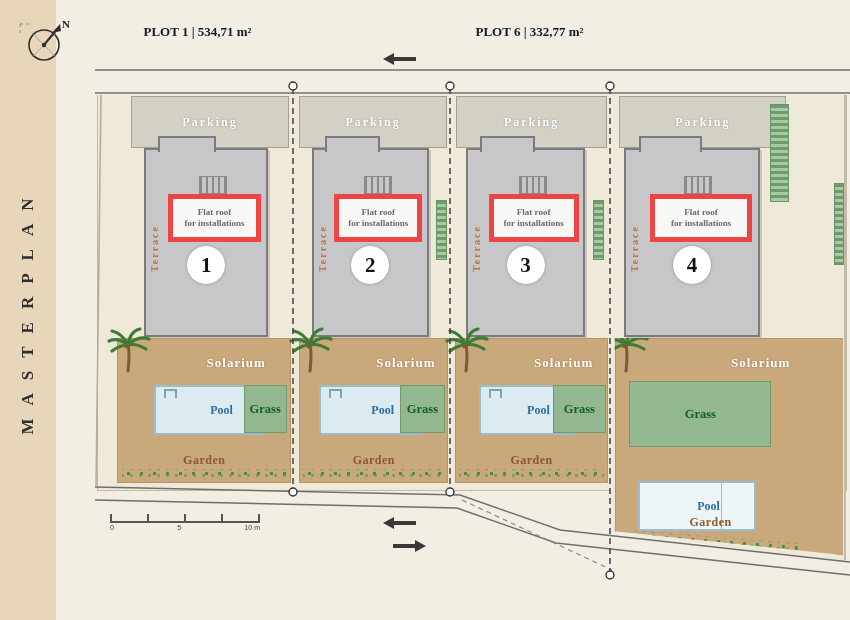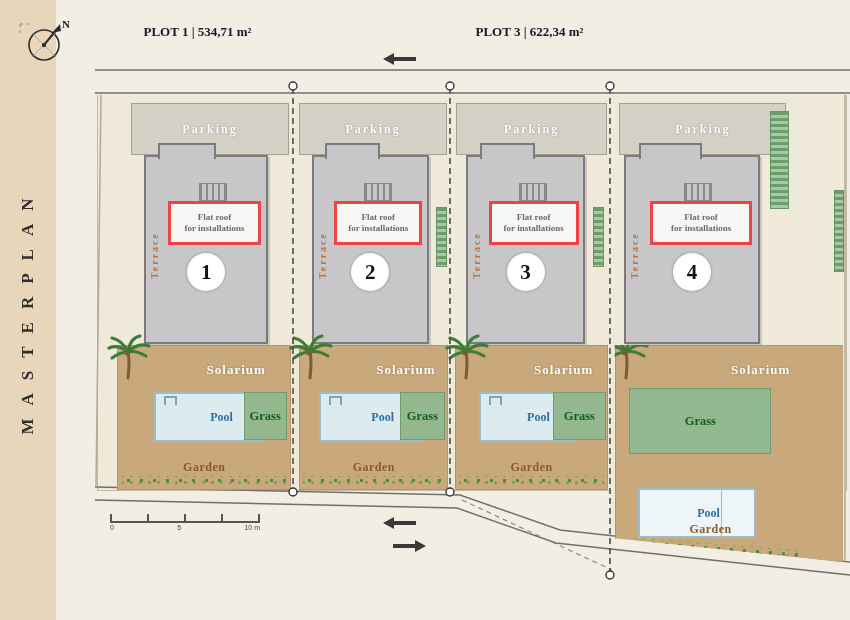--- a/index.html
+++ b/index.html
@@ -23,21 +23,21 @@
   
   .parcel{position:absolute;left:97px;top:95px;width:748px;height:395px;
        background:#efe9da;border:1px solid #c3b9a6;border-top:none;z-index:2;}
   .parcel-ext{position:absolute;left:610px;top:490px;width:235px;height:78px;
        background:#efe9da;clip-path:polygon(0 0,100% 0,100% 94%,0 53%);z-index:2;}
 
   svg.layer{position:absolute;left:0;top:0;z-index:3;pointer-events:none;}
   svg.layer.top{z-index:20;}
 
   
-  .plot{position:absolute;top:95px;z-index:10;}
+  .plot{position:absolute;top:88px;z-index:10;}
   #plot1{left:100px;width:193px;height:395px;}
   #plot2{left:293px;width:157px;height:395px;}
   #plot3{left:450px;width:160px;height:395px;}
   #plot4{left:610px;width:235px;height:470px;}
 
   .parking{position:absolute;top:8px;left:4%;right:2%;height:50px;background:#d3d0c6;
        border:1px solid #a79f8f;display:flex;align-items:center;justify-content:center;}
   #plot1 .parking{left:16%;}
   #plot4 .parking{right:25%;}
   .parking-label{color:#fff;font-weight:bold;font-size:12px;letter-spacing:2px;
@@ -47,21 +47,21 @@
        box-shadow:2px 2px 0 rgba(0,0,0,.15);}
   #plot1 .building{left:23%;width:62%;top:60px;height:185px;}
   #plot2 .building{left:12%;width:72%;top:60px;height:185px;}
   #plot3 .building{left:10%;width:72%;top:60px;height:185px;}
   #plot4 .building{left:6%;width:56%;top:60px;height:185px;}
   .annex{position:absolute;top:-14px;left:10%;width:45%;height:14px;background:#c7c7c9;
        border:2px solid #7b7b7f;border-bottom:none;}
   .stairs{position:absolute;top:26px;left:44%;width:26px;height:16px;border:1px solid #8a8a8e;
        background:repeating-linear-gradient(90deg,#8a8a8e 0 2px,transparent 2px 6px);}
   .flatroof{position:absolute;top:44px;left:18%;right:4%;min-height:34px;background:#f7f7f5;
-       border:3px solid #ef4444;display:flex;align-items:center;justify-content:center;
+       border:5px solid #ef4444;display:flex;align-items:center;justify-content:center;
        text-align:center;padding:2px;}
   .flatroof span{font-size:9px;font-weight:bold;color:#6a6a6e;line-height:1.2;white-space:pre-line;}
   .num-circle{position:absolute;top:96px;left:50%;transform:translateX(-50%);width:38px;height:38px;
        border-radius:50%;background:#fff;display:flex;align-items:center;justify-content:center;
        font-size:21px;font-weight:bold;color:#111;box-shadow:0 0 3px rgba(0,0,0,.3);}
   .terrace{position:absolute;left:3px;top:75px;writing-mode:vertical-rl;transform:rotate(180deg);
        font-size:10px;font-weight:bold;letter-spacing:2px;color:#c0763a;}
 
   .yard{position:absolute;top:250px;bottom:0;background:#c9a87b;border:1px solid #b5946a;}
   #plot1 .yard{left:9%;right:1%;}
@@ -144,21 +144,21 @@
     <path d="M6 12 H18 M6 12 V24" stroke="#8a8a8a" stroke-width="1" stroke-dasharray="3 3" fill="none"></path>
     <circle cx="30" cy="33" r="15" fill="none" stroke="#2e2e2e" stroke-width="1.6"></circle>
     <path d="M18 45 L42 21 M18 21 L42 45" stroke="#9a9a9a" stroke-width="0.8"></path>
     <path d="M30 33 L43 17" stroke="#2e2e2e" stroke-width="2"></path>
     <polygon points="46,12 38,21 47,19" fill="#2e2e2e"></polygon>
     <circle cx="30" cy="33" r="2.2" fill="#2e2e2e"></circle>
     <text x="48" y="16" font-size="11" font-weight="bold" fill="#1c1c1c">N</text>
   </svg>
 
   <div class="header-label" id="hl1">PLOT 1 | 534,71 m²</div>
-  <div class="header-label" id="hl3">PLOT 3 | 622,34 m²</div>
+  <div class="header-label" id="hl3">PLOT 6 | 332,77 m²</div>
 
   <div class="parcel"></div>
   <div class="parcel-ext"></div>
 
   <svg class="layer" width="850" height="620">
     <path d="M95,70 H850" stroke="#6f6f6f" stroke-width="1.5" fill="none"></path>
     <path d="M95,93 H850" stroke="#6f6f6f" stroke-width="1.5" fill="none"></path>
     <path d="M95,487 L460,495 L560,530 L850,562" stroke="#6f6f6f" stroke-width="1.5" fill="none"></path>
     <path d="M95,500 L457,508 L556,543 L850,575" stroke="#6f6f6f" stroke-width="1.5" fill="none"></path>
     <path d="M101,95 L96,487" stroke="#b3a996" stroke-width="1.5"></path>

